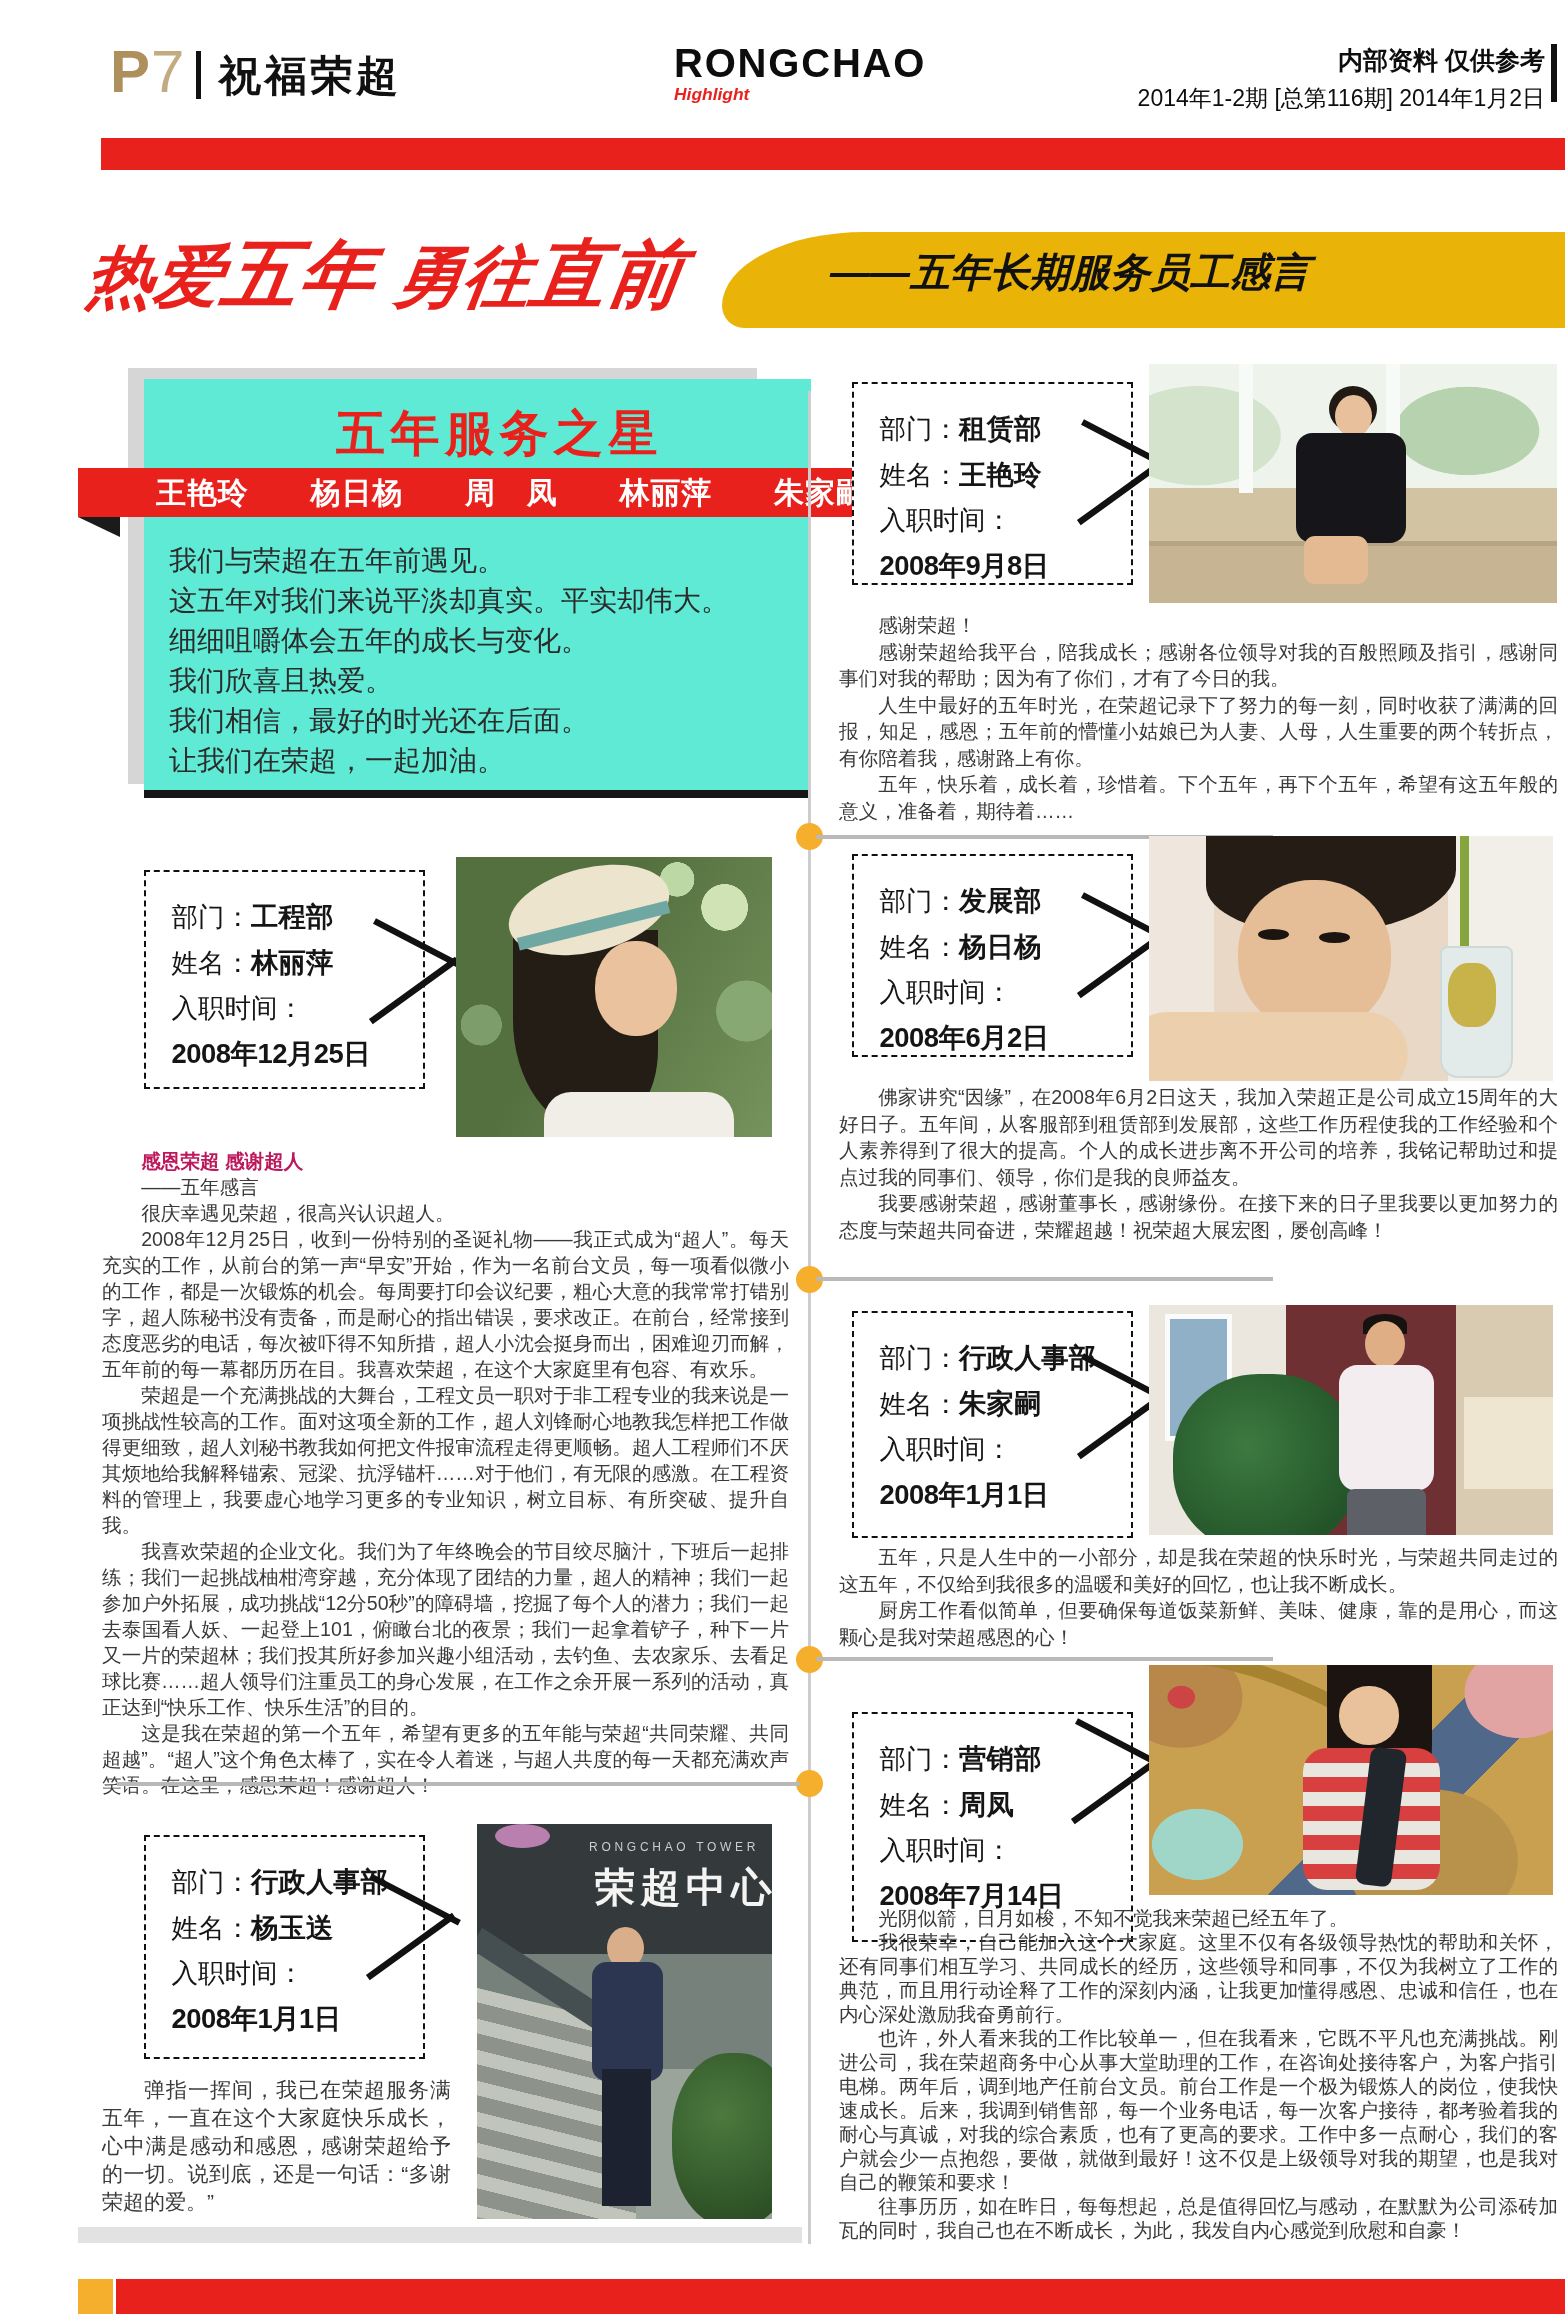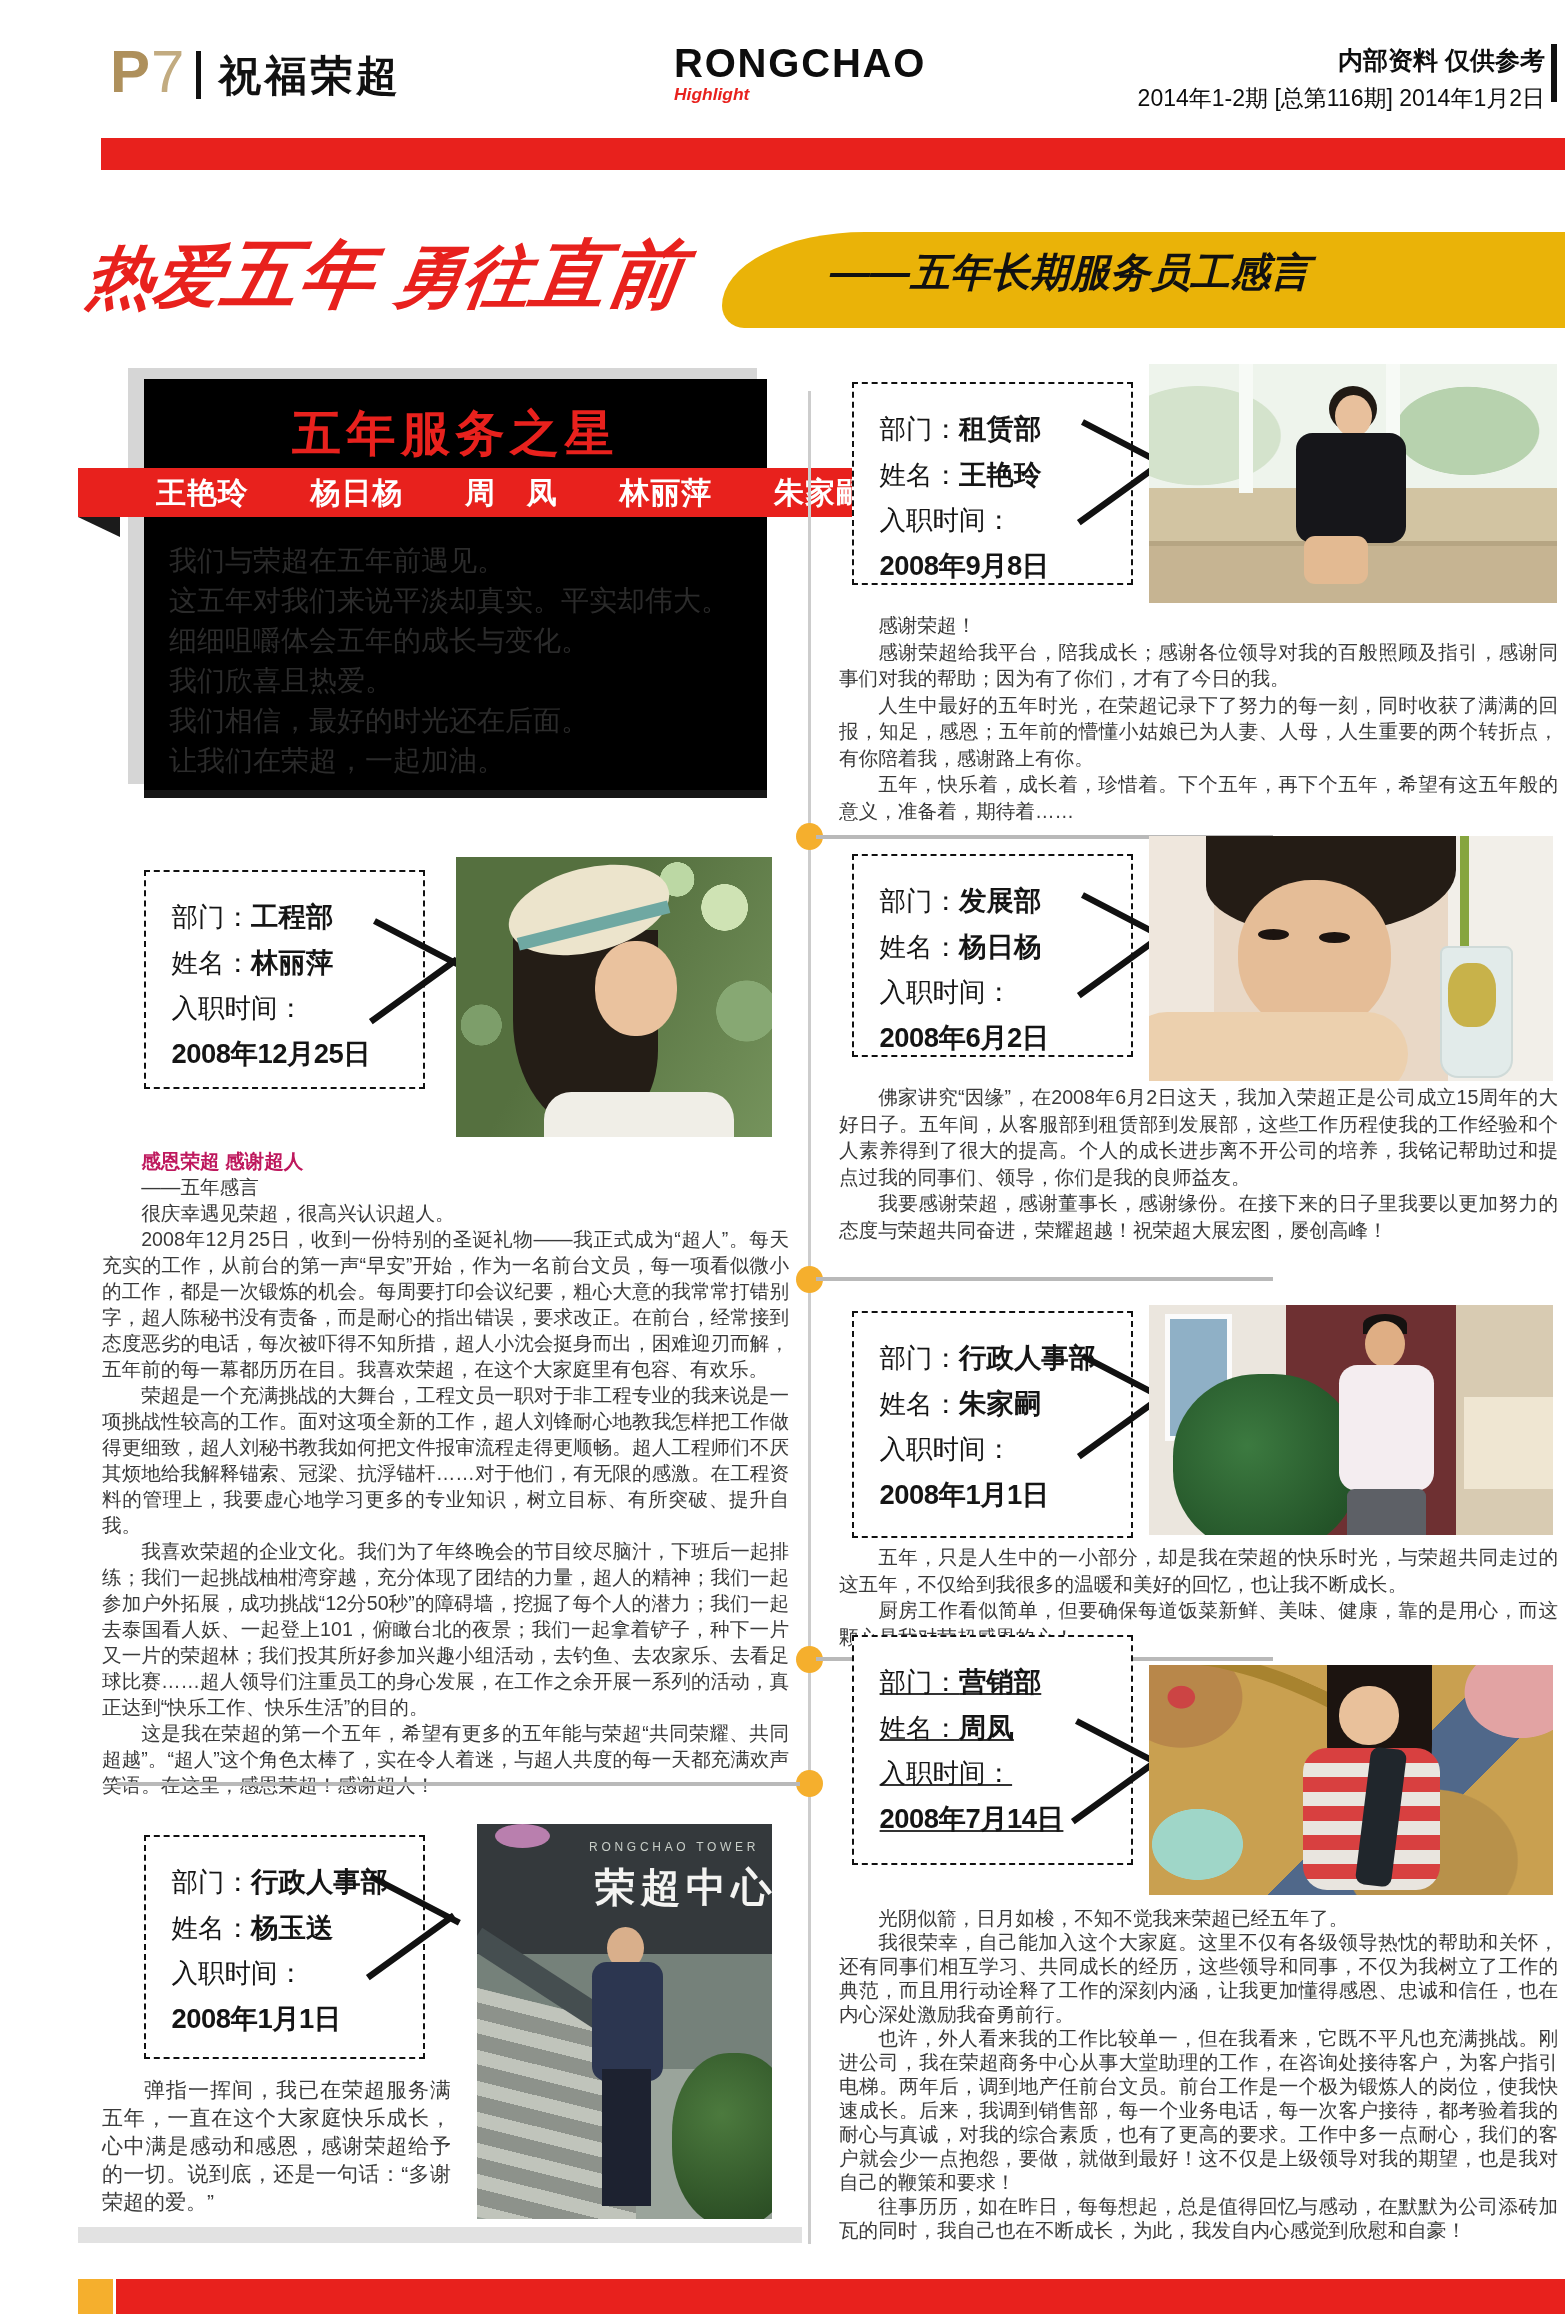--- a/index.html
+++ b/index.html
@@ -25,21 +25,21 @@
   .main-title{font-style:italic;color:#E8211D;transform:skewX(-8deg);white-space:nowrap;}
   .t-light{font-size:68px;font-weight:700;}
   .t-heavy{font-size:75px;font-weight:900;letter-spacing:1.8px;}
   .yellow-banner{background:#eab308;height:96px;border-top-left-radius:155px 80px;
                  border-bottom-left-radius:24px;}
   .yellow-banner .sub{font-size:40px;font-weight:bold;font-style:italic;color:#111;
                       line-height:80px;padding-left:108px;white-space:nowrap;}
 
   
   .star-shadow{background:#D6D6D6;}
-  .star-box{background:#000000;border-bottom:8.2px solid #161616;}
+  .star-box{background:#5eead4;border-bottom:8.2px solid #161616;padding-left:44px;}
   .star-title{text-align:center;font-size:49px;font-weight:900;color:#E8211D;
               margin-top:22px;letter-spacing:5.5px;}
   .ribbon{background:#E8211D;color:#fff;font-size:30px;font-weight:bold;line-height:49px;
           padding-left:78px;letter-spacing:0.9px;white-space:nowrap;}
   .ribbon-fold{width:0;height:0;border-top:20px solid #1b1b1b;border-left:42px solid transparent;}
   .poem{font-size:28px;line-height:40px;color:#2b2b2b;}
   .poem p{margin:0;text-indent:0;}
 
   
   .card{border:2.7px dashed #111;background:#fff;box-sizing:border-box;width:281px;
@@ -252,21 +252,21 @@
     <div class="ph p3-head" style="left:53.5%;top:7%;"></div>
     <div class="ph p3-shirt" style="left:47%;top:26%;"></div>
     <div class="ph p3-pants" style="left:49%;top:80%;"></div>
   </div>
   <div class="abs para" style="left:839px;top:1544px;width:719px;">
       <p>五年，只是人生中的一小部分，却是我在荣超的快乐时光，与荣超共同走过的这五年，不仅给到我很多的温暖和美好的回忆，也让我不断成长。</p>
       <p>厨房工作看似简单，但要确保每道饭菜新鲜、美味、健康，靠的是用心，而这颗心是我对荣超感恩的心！</p>
     </div>
   <div class="abs hrule" style="left:816px;top:1657px;width:457px;height:3.7px;"></div>
 
-  <div class="abs card" style="left:852px;top:1635px;height:230px;text-decoration:underline;">
+  <div class="abs card" style="left:852px;top:1712px;height:230px;">
     <div class="crow"><span>部门：</span><span class="cval">营销部</span></div>
     <div class="crow"><span>姓名：</span><span class="cval">周凤</span></div>
     <div class="crow"><span>入职时间：</span></div>
     <div class="crow cdate">2008年7月14日</div>
   </div>
   <svg class="abs chev" style="left:1069px;top:1710px;" width="101" height="119" viewBox="0 0 110 130">
     <path d="M8 12 L104 62 M98 54 L4 122" stroke="#111" stroke-width="7" fill="none"></path>
   </svg>
   <div class="abs photo photo4" style="left:1149px;top:1665px;width:404px;height:230px;">
     <div class="ph p4-dragon"></div>

